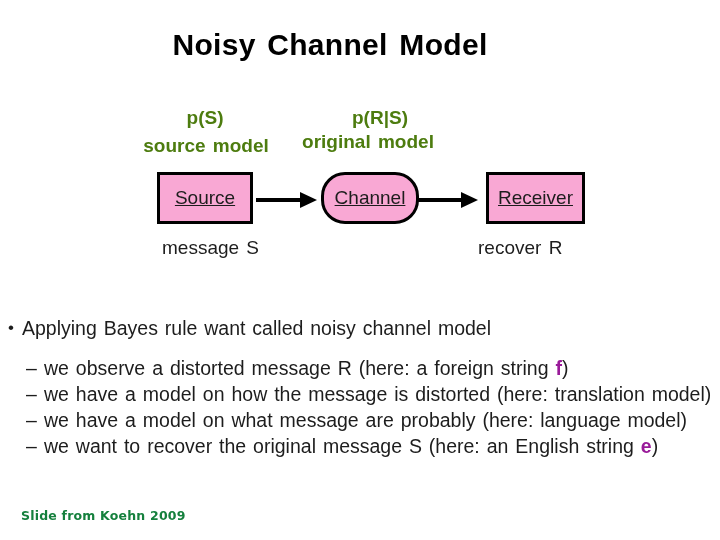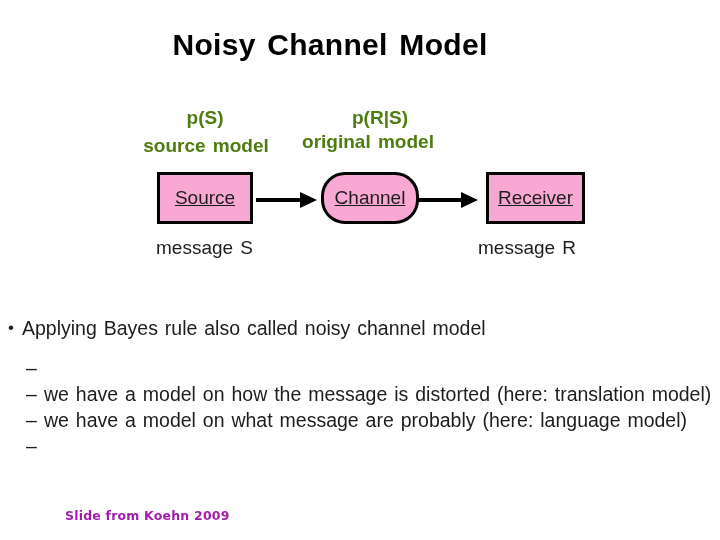--- a/index.html
+++ b/index.html
@@ -59,21 +59,21 @@
     border-top: 8px solid transparent;
     border-bottom: 8px solid transparent;
   }
 
   
   .msg {
     position: absolute; top: 237px;
     font-size: 19px; color: #1d1d1d; white-space: nowrap;
     word-spacing: 2px;
   }
-  .msg-s { left: 156px; }
+  .msg-s { left: 162px; }
   .msg-r { left: 478px; }
 
   
   .main-bullet {
     position: absolute; left: 8px; top: 315px;
     display: flex; align-items: flex-start;
     font-size: 19.5px; line-height: 26px;
     color: #1d1d1d; white-space: nowrap; word-spacing: 1.5px;
   }
   .main-bullet .marker { width: 14px; font-size: 17px; }
@@ -85,23 +85,22 @@
     font-size: 19.5px; color: #1d1d1d;
     white-space: nowrap; word-spacing: 1.5px;
   }
   .sub-bullet .dash { width: 18px; }
   .hl { color: var(--hl, #991a99); font-weight: bold; }
 
   
   .footer {
     position: absolute; left: 21px; top: 508px;
     font-family: "DejaVu Sans", sans-serif;
-    font-size: 12.5px; font-weight: bold; color: #a21caf;
+    font-size: 12.5px; font-weight: bold; color: #15803d;
     letter-spacing: 0.2px;
-    margin-left: 44px;
   }
 </style>
 </head>
 <body style="background: rgb(255, 255, 255);">
 
 <div class="title">Noisy Channel Model</div>
 
 <div class="dlabel lbl-ps">p(S)</div>
 <div class="dlabel lbl-srcmod">source model</div>
 <div class="dlabel lbl-prs">p(R|S)</div>
@@ -120,37 +119,39 @@
 <div class="arrow arrow-1">
   <div class="shaft"></div>
   <div class="head"></div>
 </div>
 <div class="arrow arrow-2">
   <div class="shaft"></div>
   <div class="head"></div>
 </div>
 
 <div class="msg msg-s">message S</div>
-<div class="msg msg-r">message R</div>
+<div class="msg msg-r">recover R</div>
 
 <div class="main-bullet">
   <span class="marker">•</span>
-  <span>Applying Bayes rule also called noisy channel model</span>
+  <span>Applying Bayes rule want called noisy channel model</span>
 </div>
 
 <div class="sub-bullets">
   <div class="sub-bullet">
     <span class="dash">–</span>
+    <span><span>we observe a distorted message R (here:  a foreign string </span><span class="hl">f</span><span>)</span></span>
   </div>
   <div class="sub-bullet">
     <span class="dash">–</span>
     <span><span>we have a model on how the message is distorted (here:  translation model)</span><span class="hl"></span><span></span></span>
   </div>
   <div class="sub-bullet">
     <span class="dash">–</span>
     <span><span>we have a model on what message are probably (here:  language model)</span><span class="hl"></span><span></span></span>
   </div>
   <div class="sub-bullet">
     <span class="dash">–</span>
+    <span><span>we want to recover the original message S (here:  an English string </span><span class="hl">e</span><span>)</span></span>
   </div>
 </div>
 
 <div class="footer">Slide from Koehn 2009</div>
 
 </body></html>

